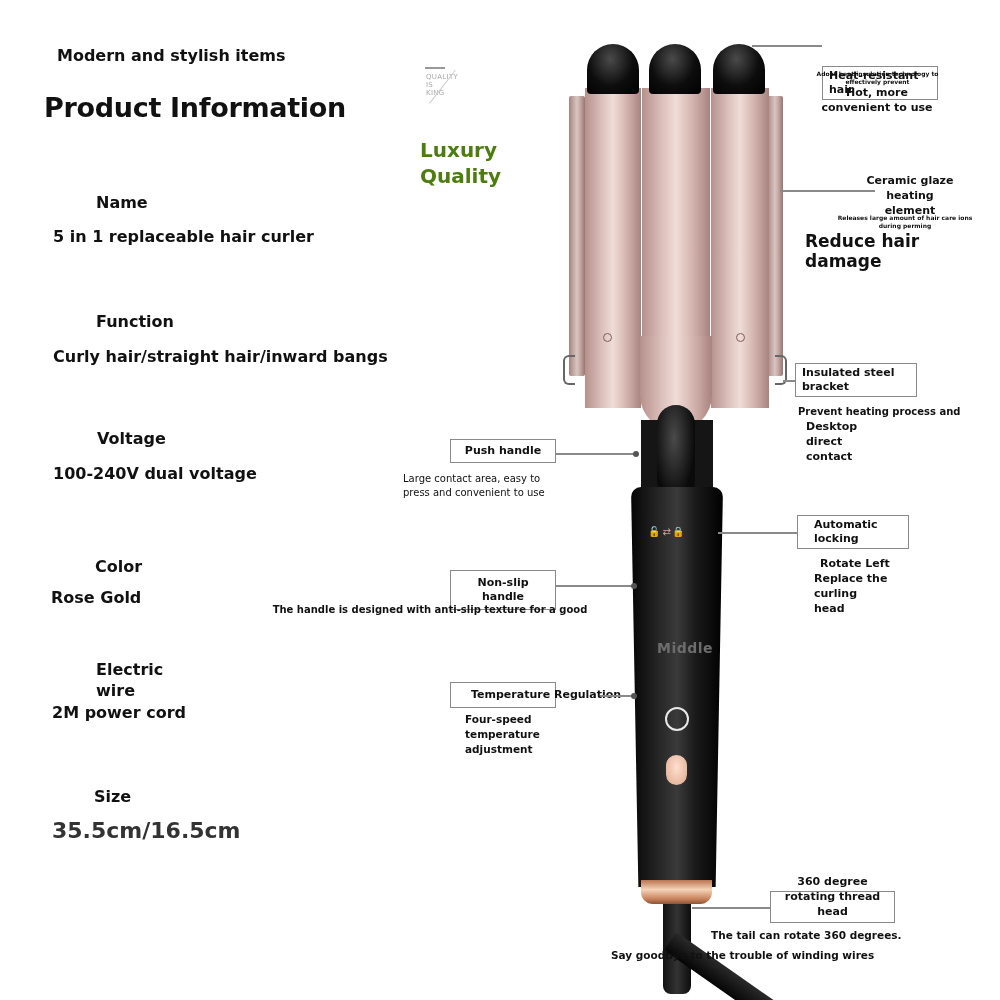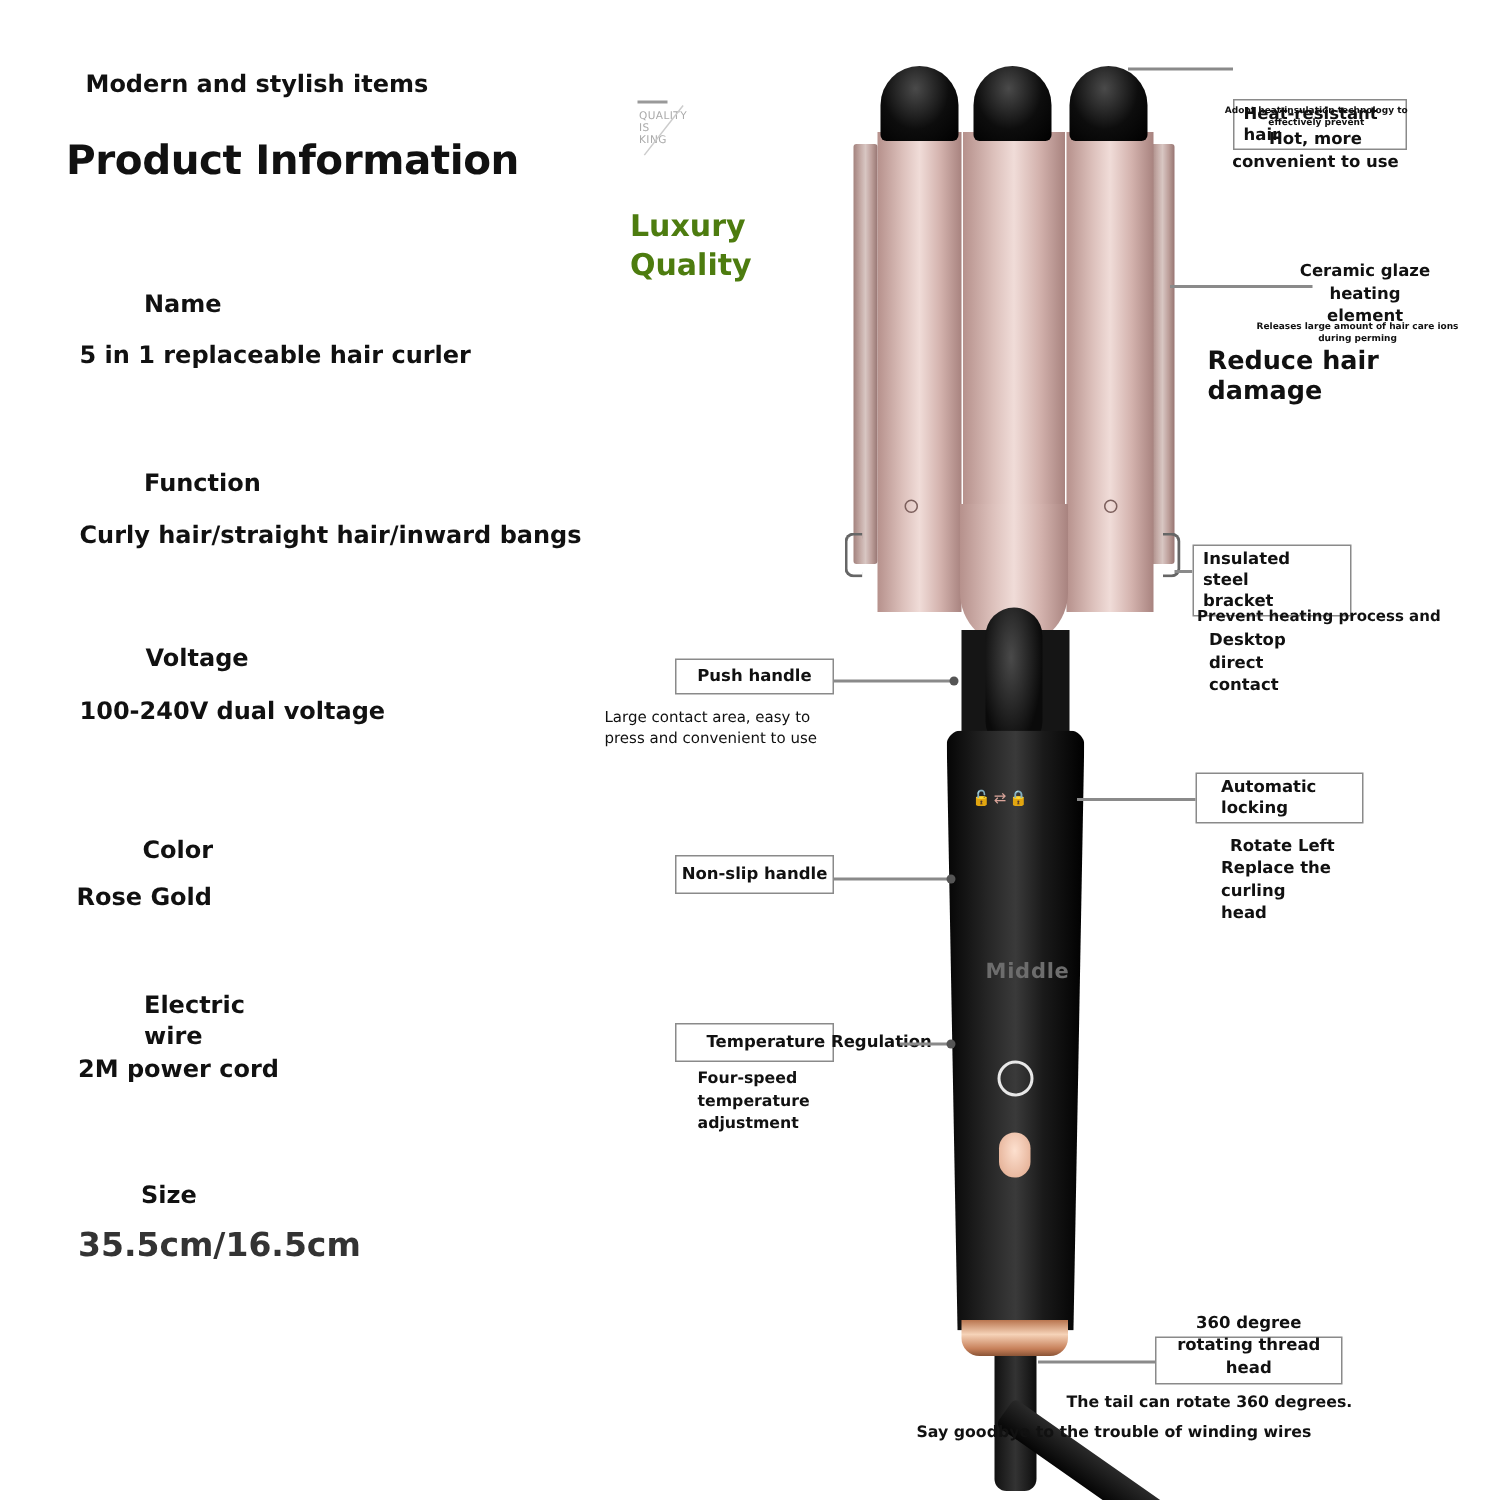--- a/index.html
+++ b/index.html
@@ -125,21 +125,21 @@
 
 <div class="abs line" style="left:780px;top:190px;width:95px;"></div>
 <div class="abs small" style="left:860px;top:173px;width:100px;text-align:center;">
   <div>Ceramic glaze</div>
   <div>heating element</div>
 </div>
 <div class="abs tiny" style="left:830px;top:214px;width:150px;">Releases large amount of hair care ions during perming</div>
 <div class="abs big-r" style="left:805px;top:231px;">Reduce hair damage</div>
 
 <div class="abs line" style="left:783px;top:380px;width:12px;"></div>
-<div class="abs callbox" style="left:795px;top:363px;width:106px;">
+<div class="abs callbox" style="left:795px;top:363px;width:122px;">
   <div>Insulated steel</div>
   <div>bracket</div>
 </div>
 <div class="abs" style="left:798px;top:404px;font-size:10px;font-weight:bold;line-height:15px;">
   <div>Prevent heating process and</div>
   <div style="padding-left:8px;font-size:11px;">Desktop</div>
   <div style="padding-left:8px;font-size:11px;">direct</div>
   <div style="padding-left:8px;font-size:11px;">contact</div>
 </div>
 
@@ -156,24 +156,25 @@
   <div>Automatic</div>
   <div>locking</div>
 </div>
 <div class="abs small" style="left:814px;top:556px;">
   <div style="padding-left:6px;">Rotate Left</div>
   <div>Replace the</div>
   <div>curling</div>
   <div>head</div>
 </div>
 
-<div class="abs callbox" style="left:450px;top:570px;width:106px;text-align:center;padding:5px 2px;">Non-slip handle</div>
+<div class="abs callbox" style="left:450px;top:570px;width:106px;text-align:center;padding:5px 16px;">Non-slip handle</div>
 <div class="abs line" style="left:556px;top:585px;width:78px;"></div>
 <div class="abs dot" style="left:631px;top:583px;"></div>
 <div class="abs" style="left:265px;top:602px;width:330px;font-size:10px;font-weight:bold;line-height:15px;text-align:center;">
+  <div>The handle is designed with anti-slip texture for a good</div>
 </div>
 
 <div class="abs callbox" style="left:450px;top:682px;width:106px;padding:5px 4px 5px 20px;white-space:nowrap;overflow:visible;">Temperature Regulation</div>
 <div class="abs line" style="left:600px;top:695px;width:34px;"></div>
 <div class="abs dot" style="left:631px;top:693px;"></div>
 <div class="abs" style="left:465px;top:712px;font-size:10.5px;font-weight:bold;line-height:15px;">
   <div>Four-speed</div>
   <div>temperature</div>
   <div>adjustment</div>
 </div>

